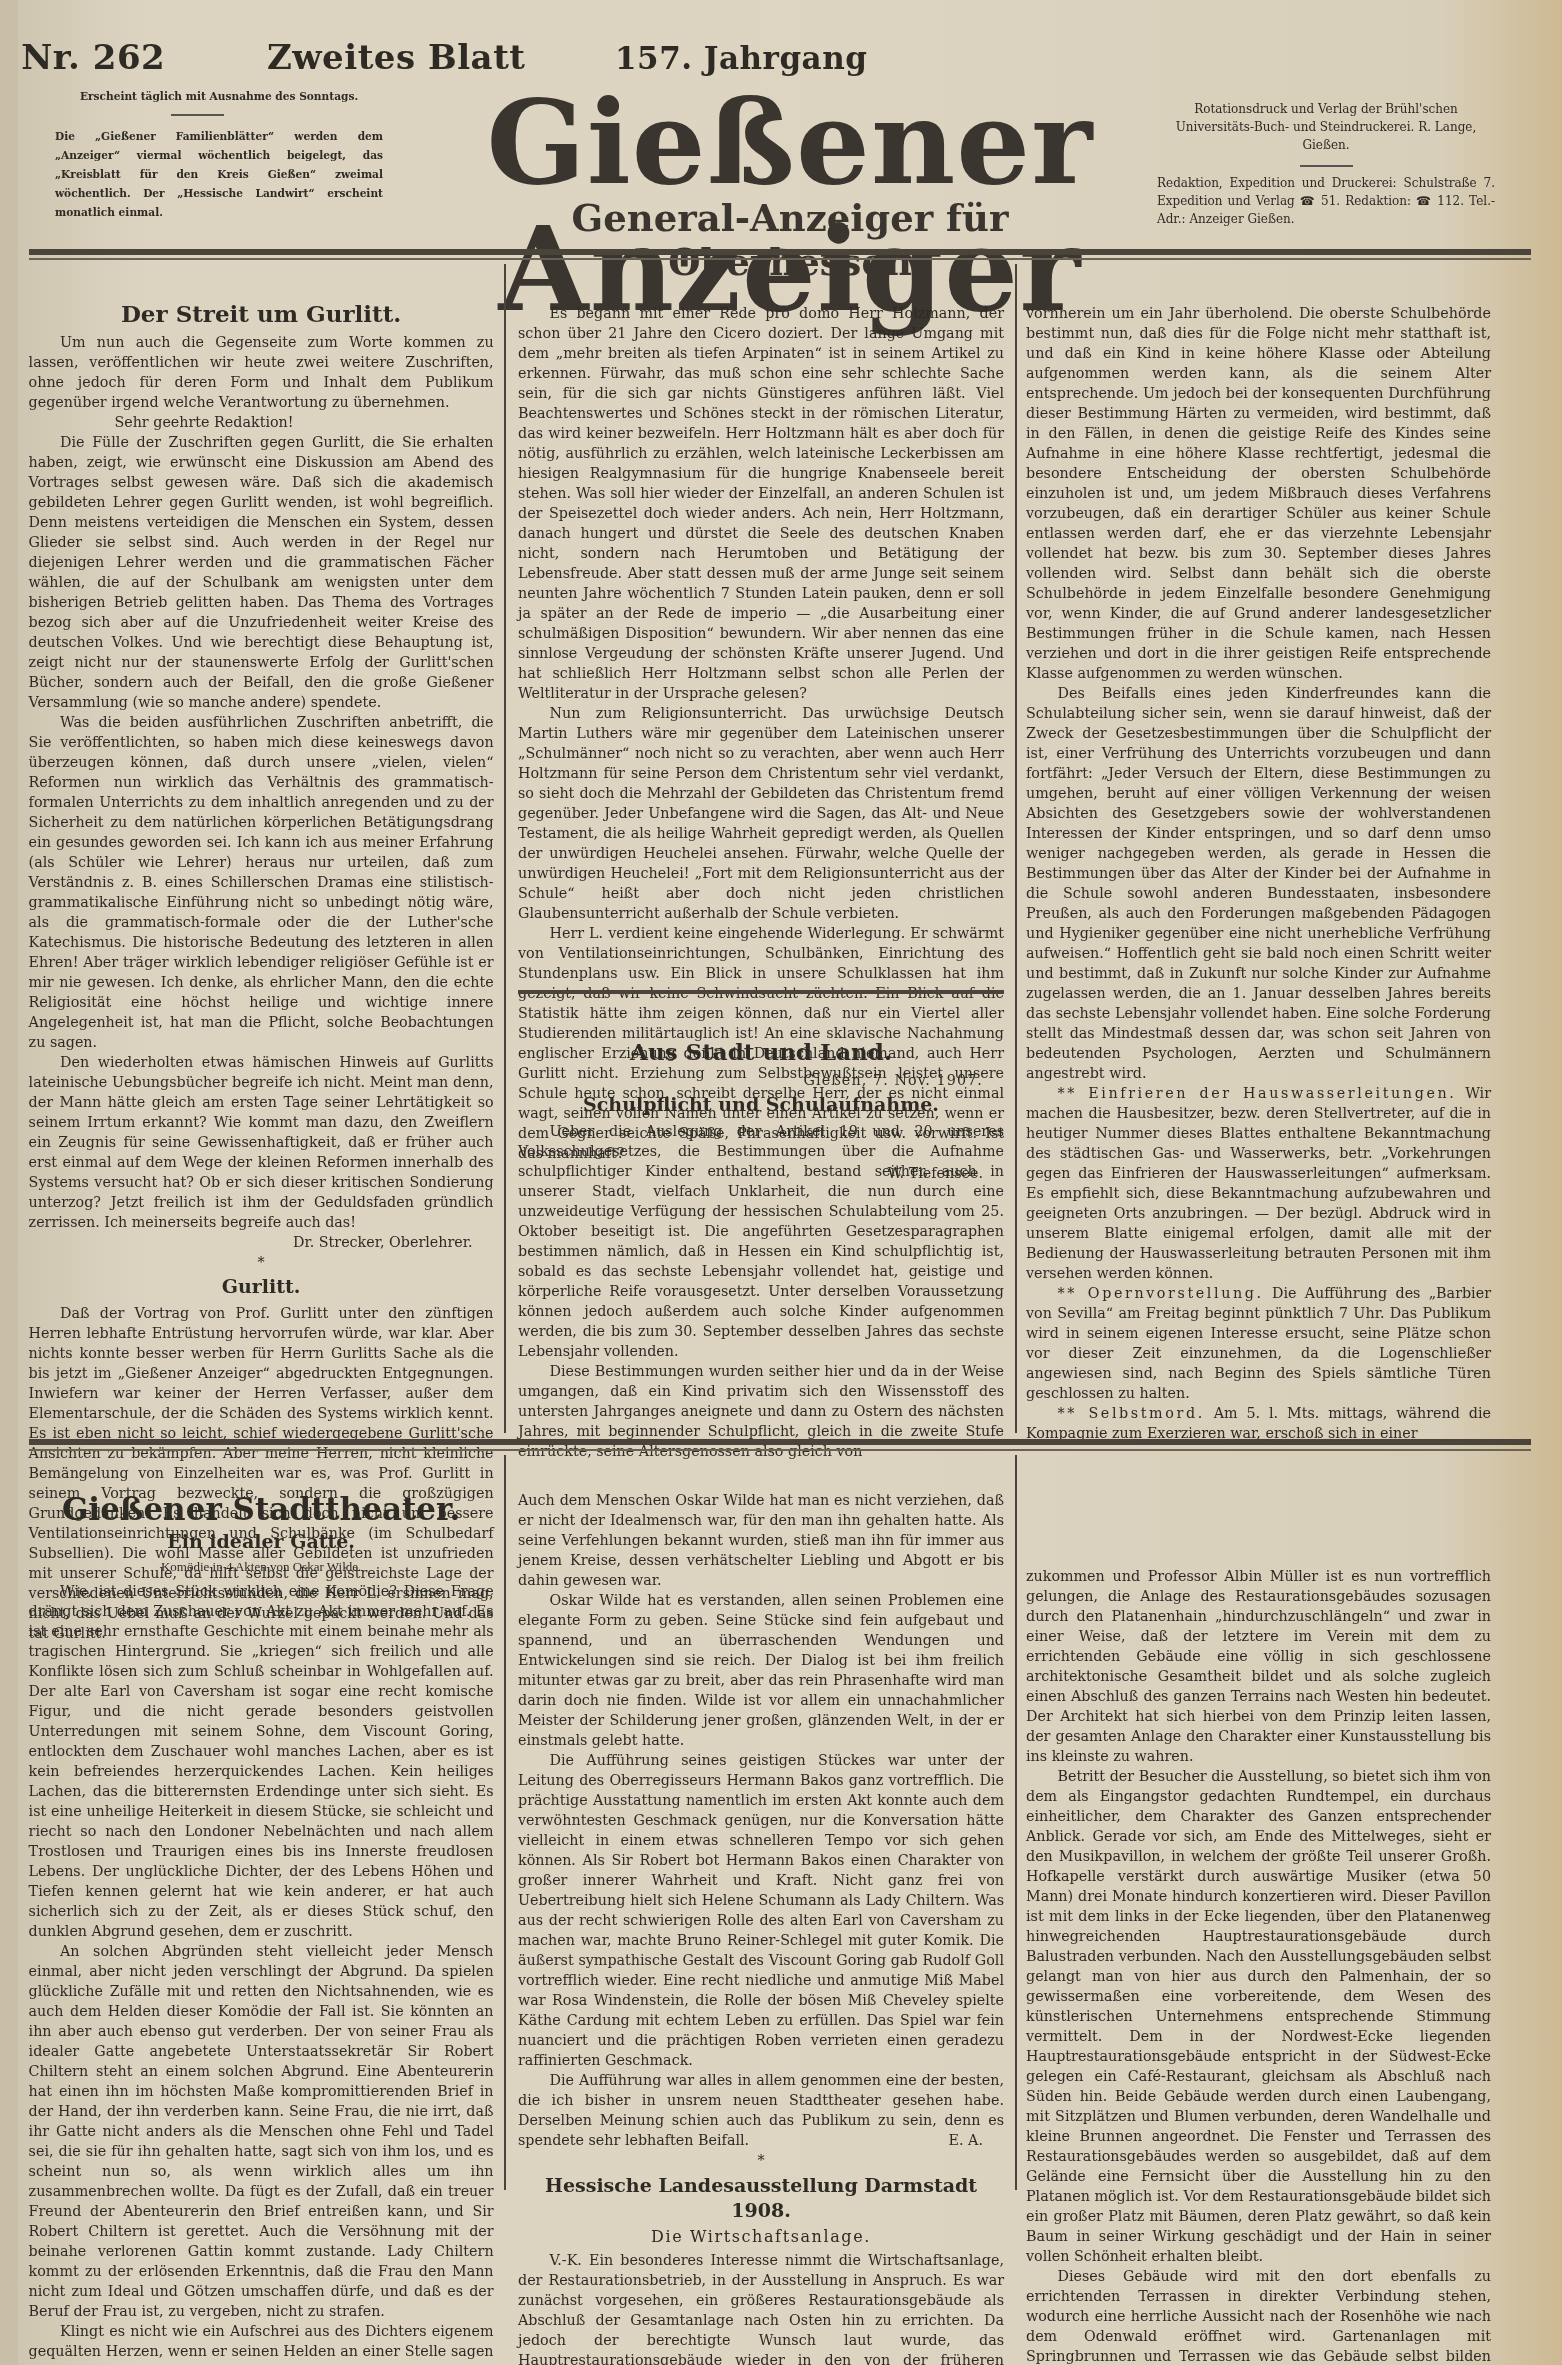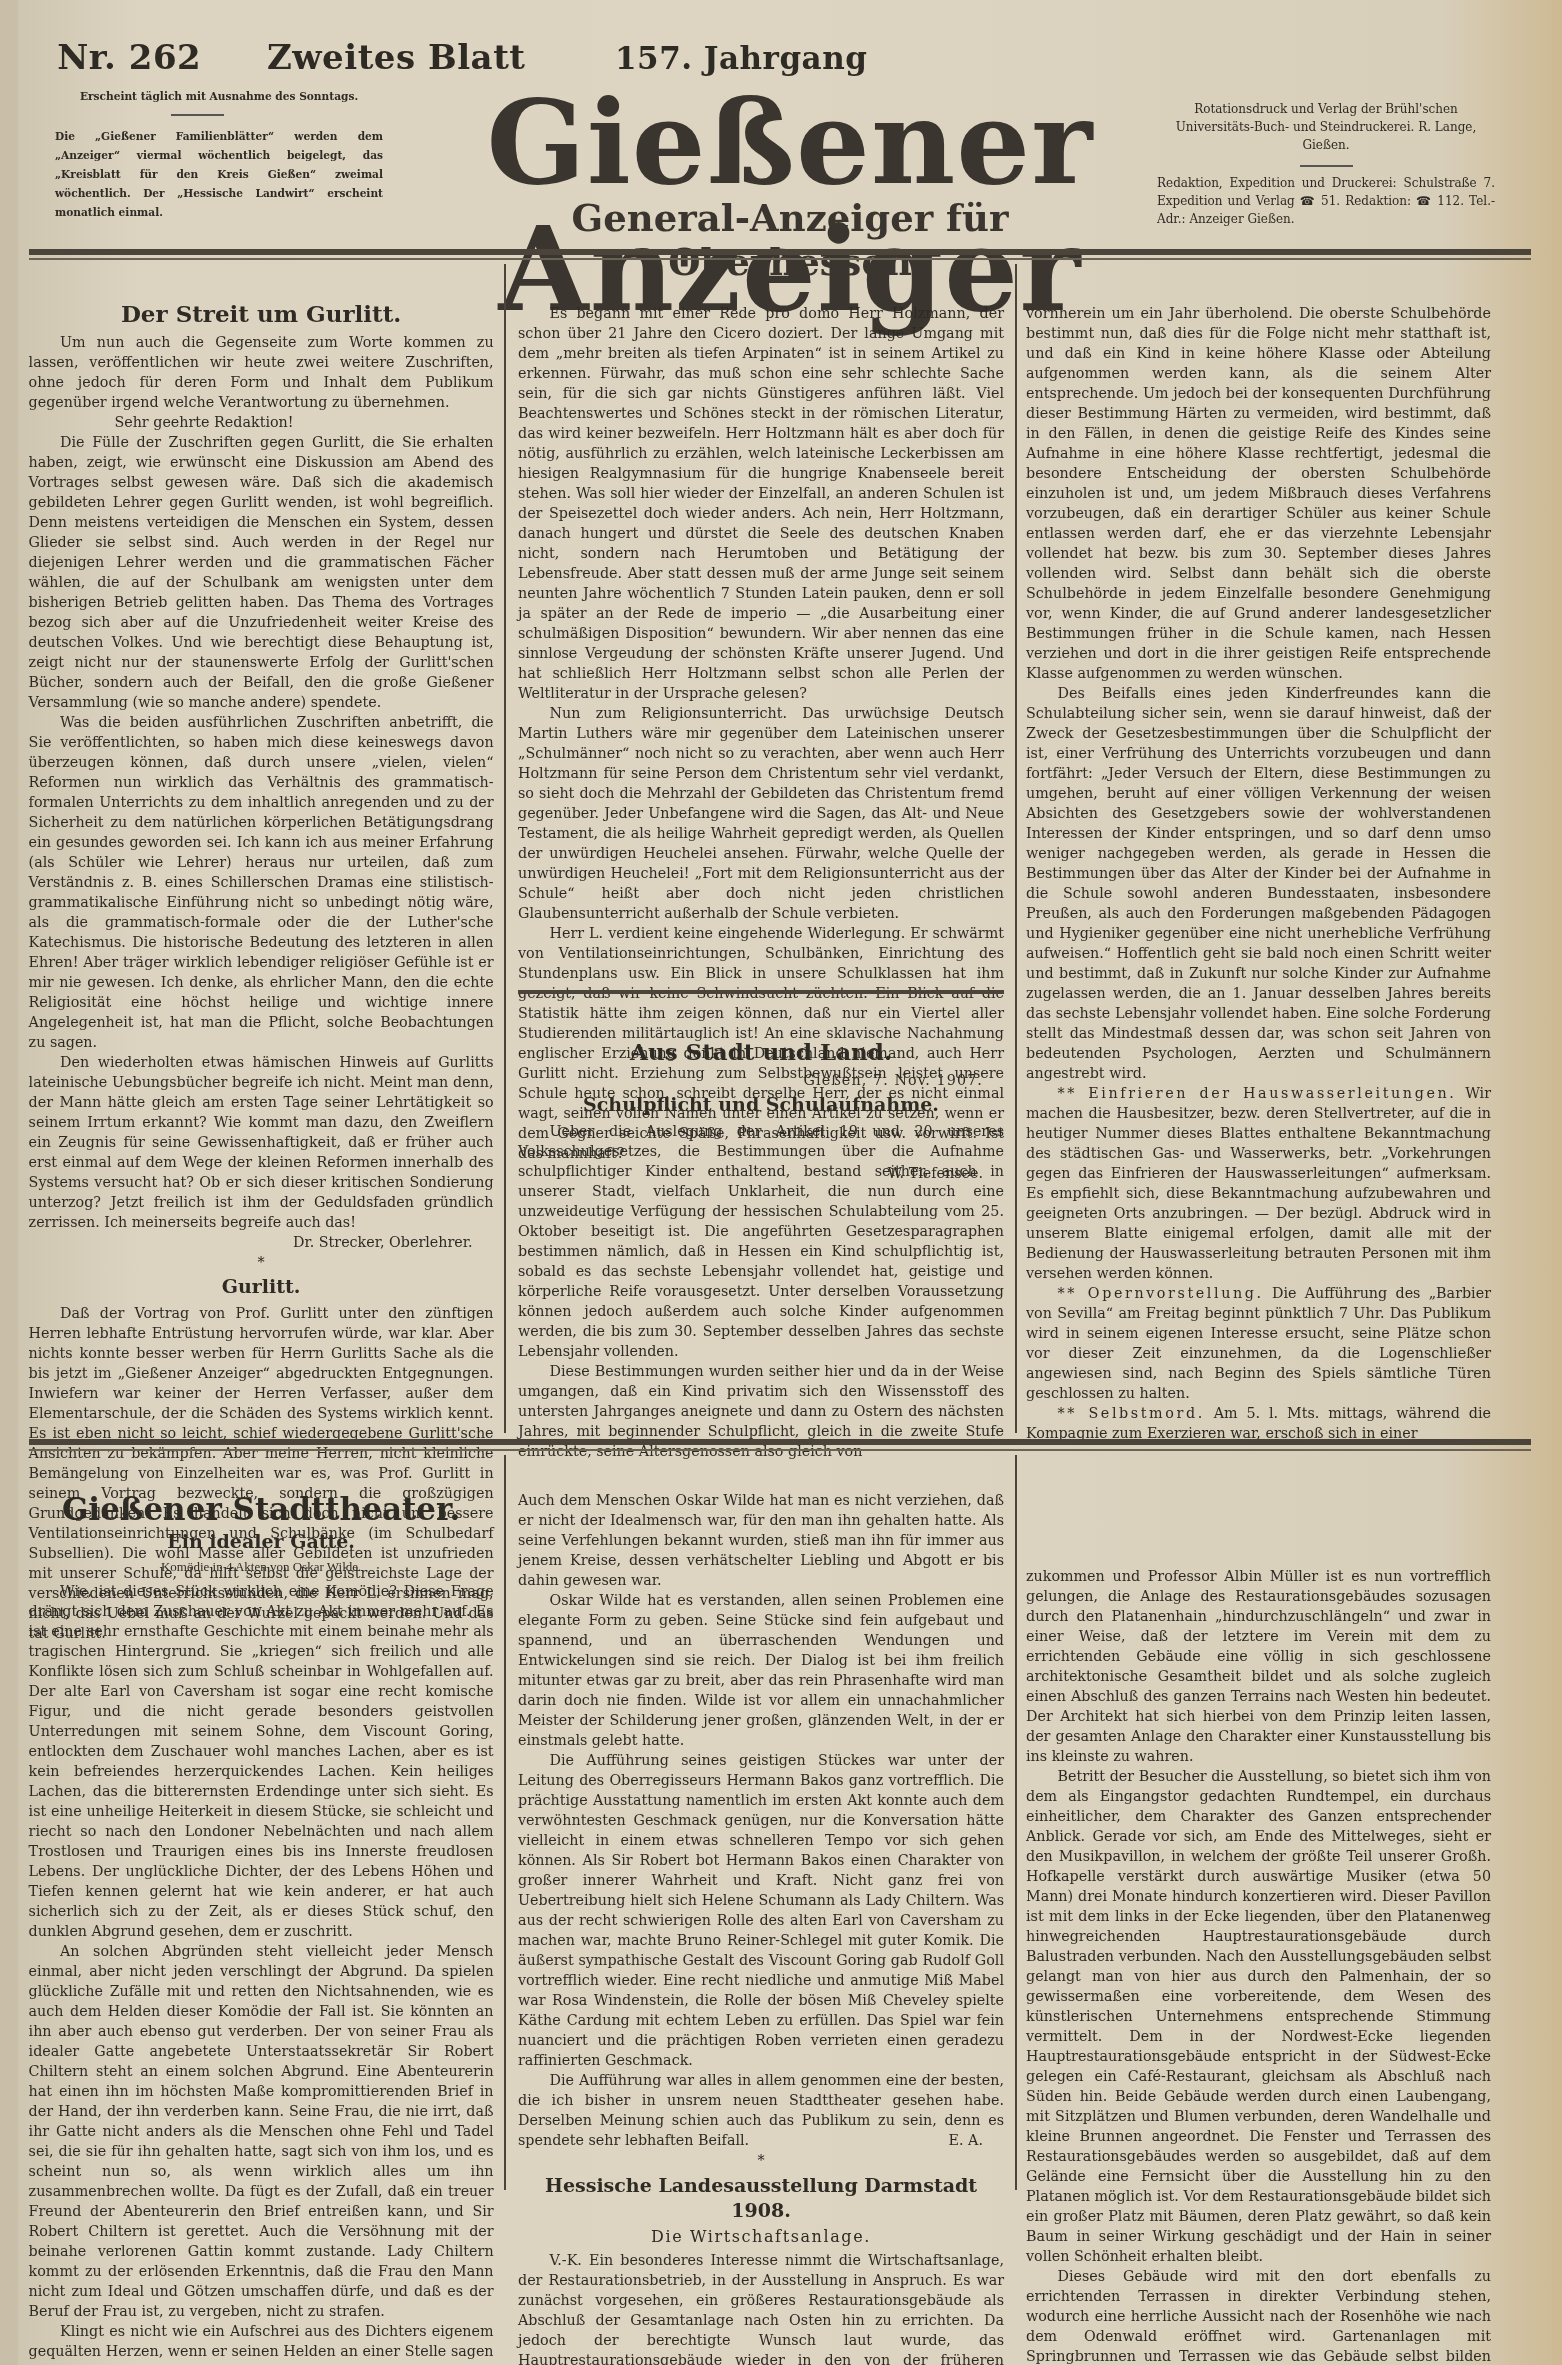--- a/index.html
+++ b/index.html
@@ -33,21 +33,21 @@
   .star { text-align:center; }
   .dateline { text-align:right; padding-right:21px; letter-spacing:1.1px; }
   .spaced { letter-spacing:2.6px; }
 </style>
 </head>
 <body>
 
 <div class="gutter"></div>
 <div class="page">
 
-  <div class="mast-top" style="left:3.2px;margin-left:36px;">Nr. 262</div>
+  <div class="mast-top" style="left:3.2px;">Nr. 262</div>
   <div class="mast-top" style="left:249px;">Zweites Blatt</div>
   <div class="mast-top" style="left:597px; font-size:31px; top:40px;">157. Jahrgang</div>
 
   <div class="mast-left-note" style="top:87px; text-align:center;">Erscheint täglich mit Ausnahme des Sonntags.</div>
   <div style="position:absolute; left:153px; top:114px; width:53px; height:2.1px; background:#555;"></div>
   <div class="mast-left-note" style="top:127px;">Die „Gießener Familienblätter“ werden dem „Anzeiger“ viermal wöchentlich beigelegt, das „Kreisblatt für den Kreis Gießen“ zweimal wöchentlich. Der „Hessische Landwirt“ erscheint monatlich einmal.</div>
 
   <div class="title">Gießener Anzeiger</div>
   <div class="subtitle">General-Anzeiger für Oberhessen</div>
 

